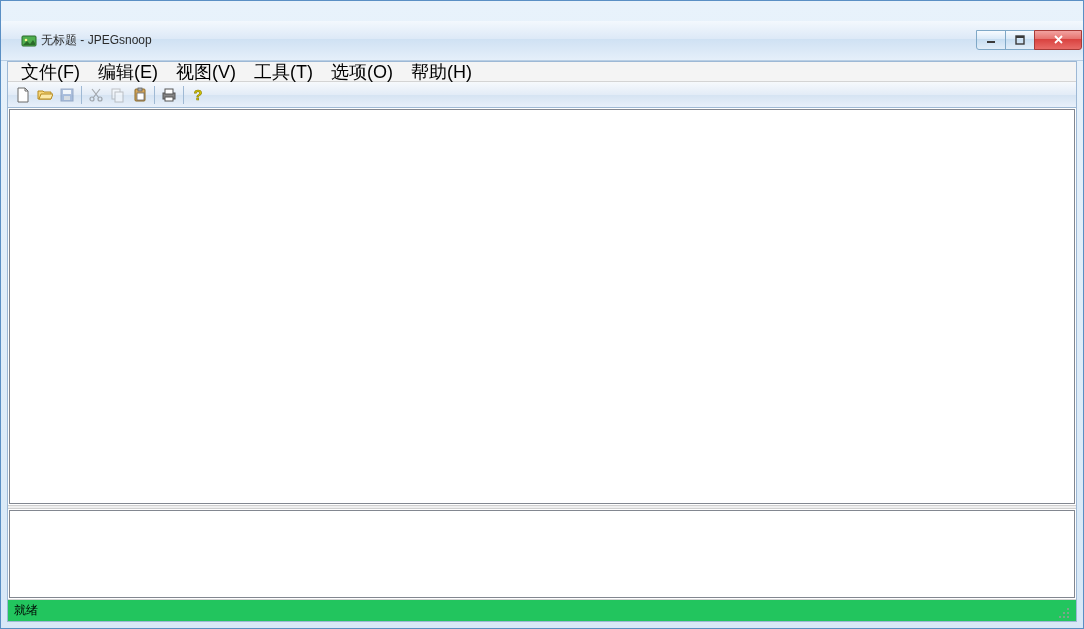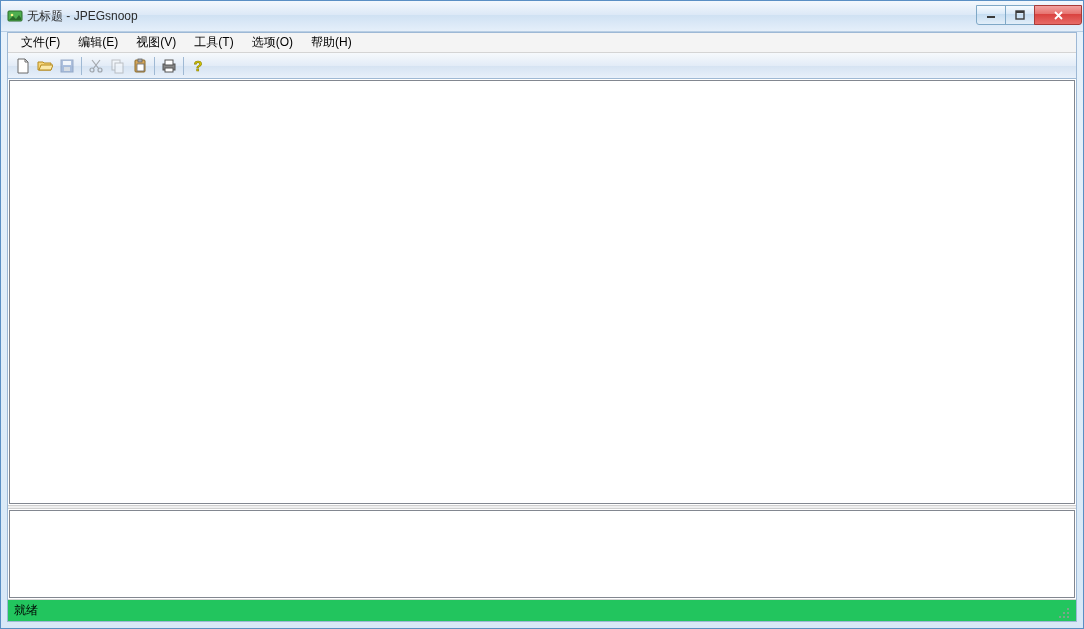--- a/index.html
+++ b/index.html
@@ -7,25 +7,26 @@
   body { background: #ffffff; }
 
   
   .window {
     width: 1084px; height: 629px;
     border: 1px solid #5a8fc4;
     background: linear-gradient(to bottom, #e8f2fb 0%, #d7e8f7 100%);
     display: flex; flex-direction: column;
   }
   .titlebar {
-    height: 31px;
+    height: 40px;
     background: linear-gradient(to bottom, #f3f8fd 0%, #dde9f7 45%, #cfe1f3 46%, #e5effa 100%);
     border-bottom: 1px solid #b8cee4;
     display: flex; align-items: center;
-    padding-left: 6px;
+    padding-left: 20px;
+    margin-top: 20px;
   }
   .title-icon {
     width: 16px; height: 16px; margin-right: 4px;
     display: inline-flex;
   }
   .title-text {
     color: #2b2b2b;
     font-size: 12px;
   }
   .win-controls {
@@ -66,21 +67,21 @@
   .menubar {
     height: 20px;
     background: #f4f4f4;
     display: flex; align-items: center;
     padding: 0 4px;
     border-bottom: 1px solid #d4d4d4;
   }
   .menu-item {
     padding: 2px 9px;
     color: #000;
-    font-size: 12px;
+    font-size: 18px;
   }
 
   
   .toolbar {
     height: 26px;
     background: linear-gradient(to bottom, #f6f9fc 0%, #e3ecf7 50%, #d5e3f2 51%, #e8f0fa 100%);
     border-bottom: 1px solid #9fb9d4;
     display: flex; align-items: center;
     padding: 0 4px;
   }

